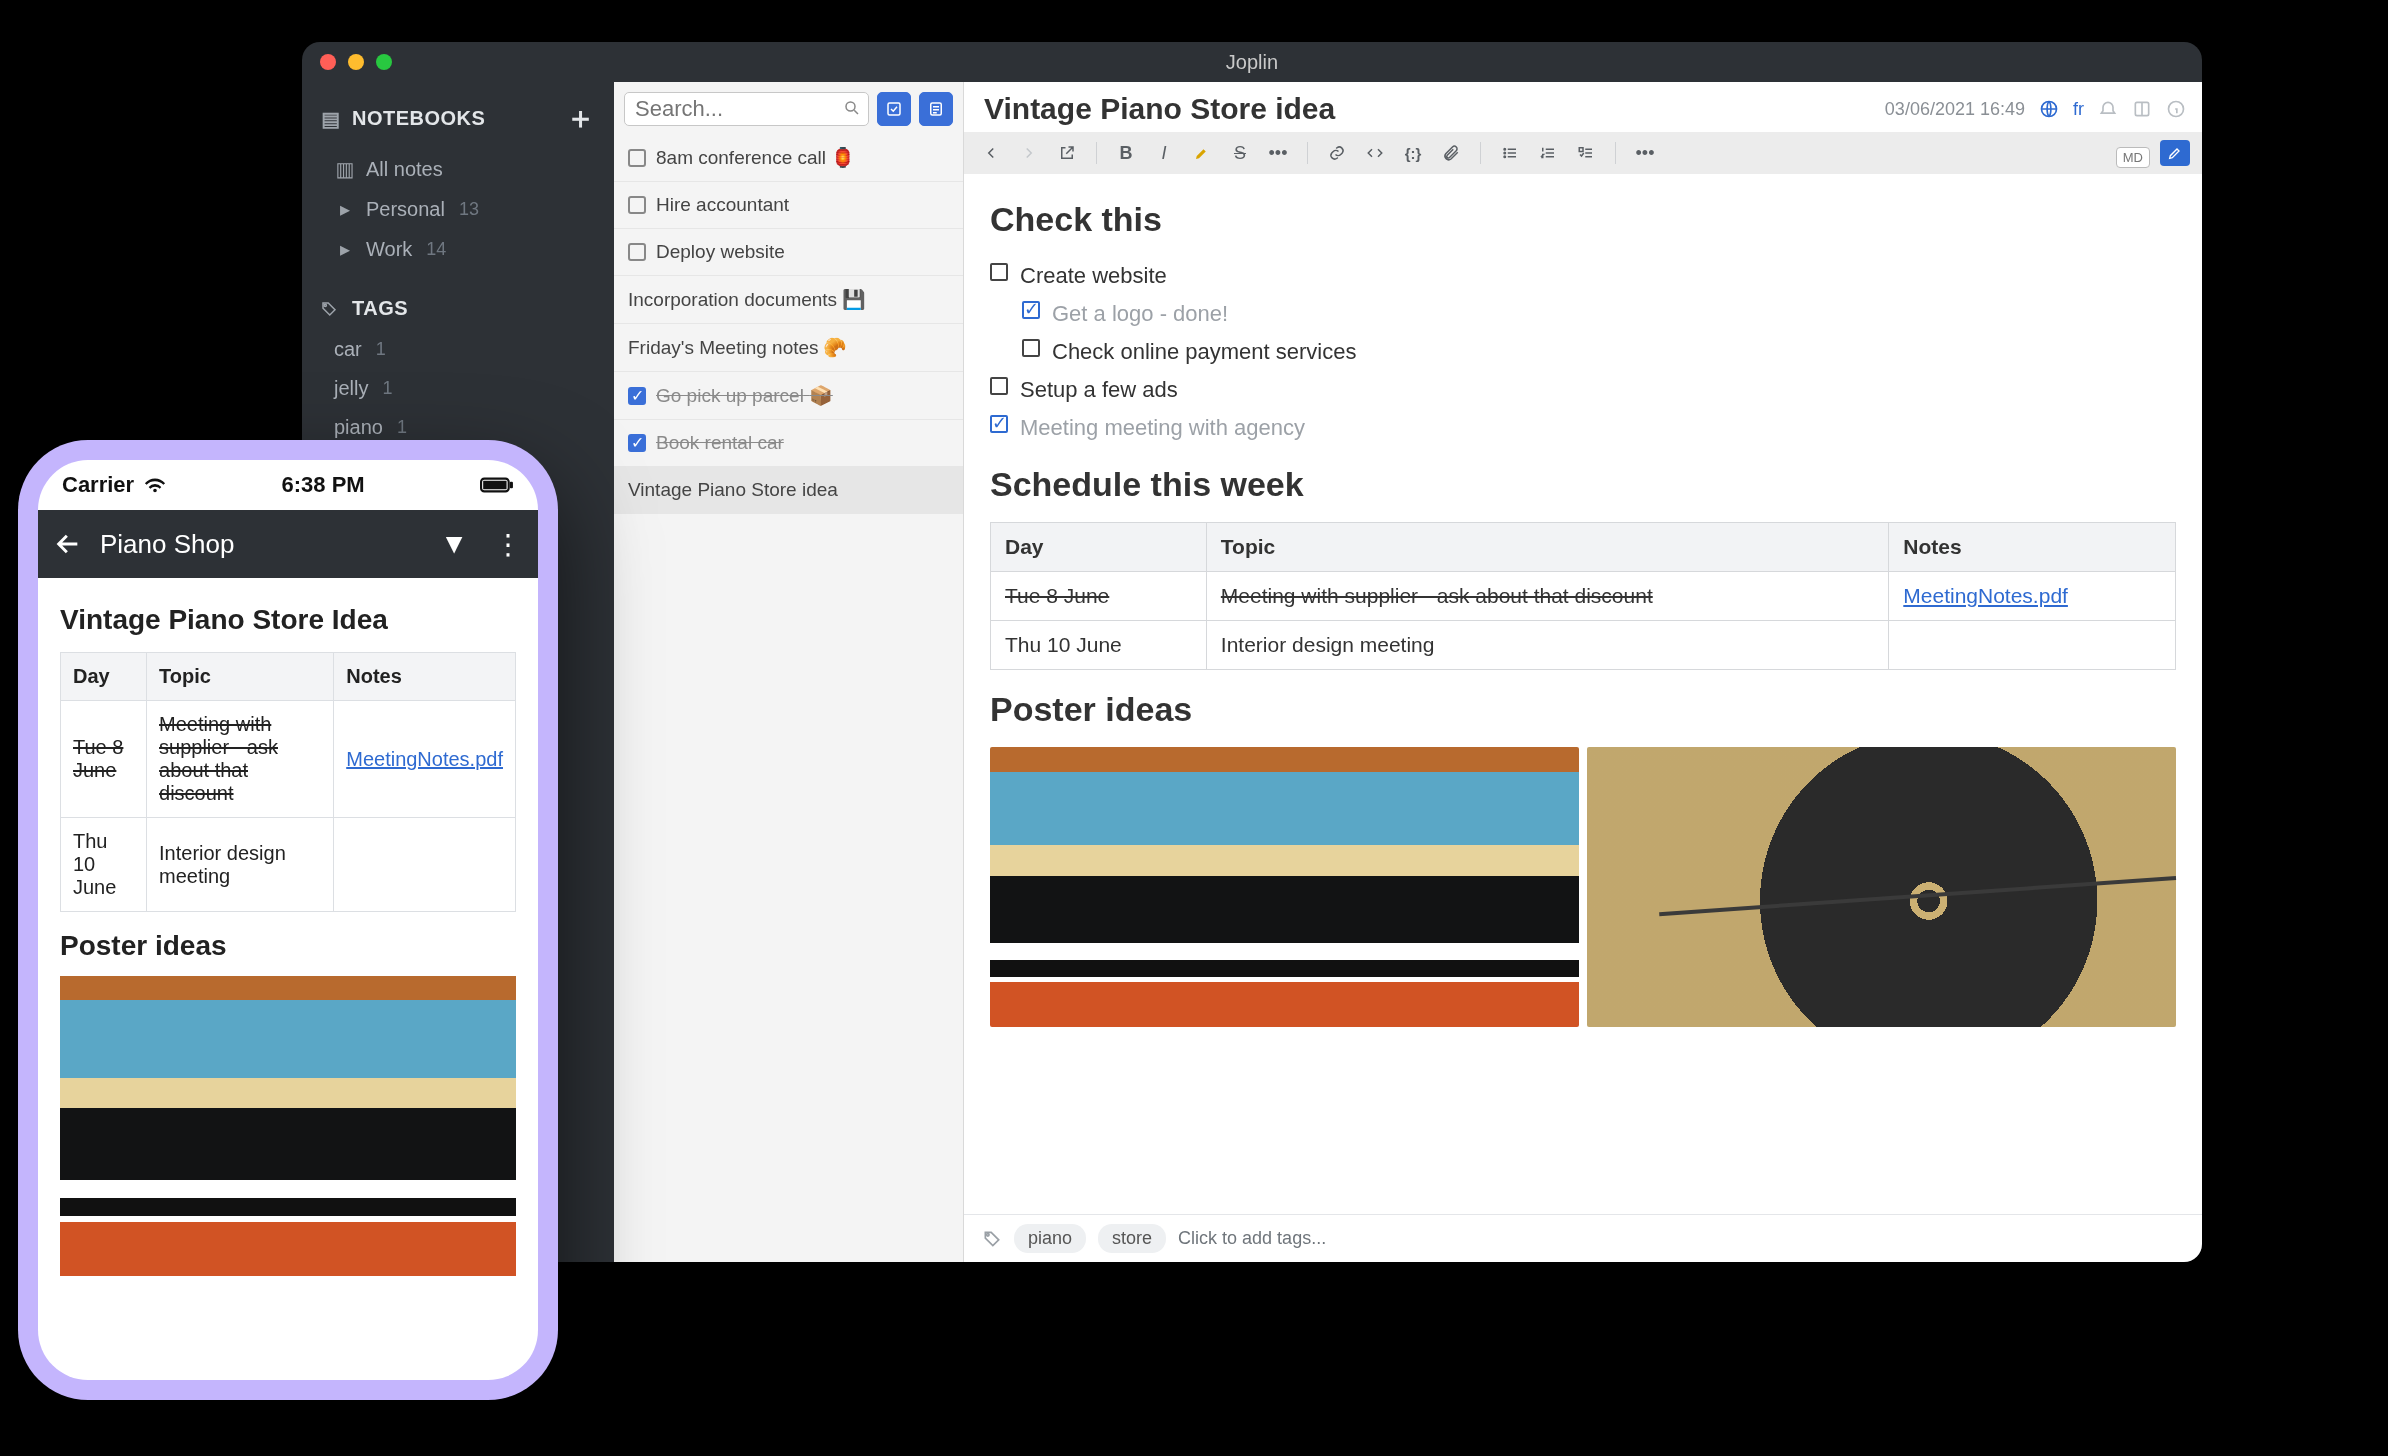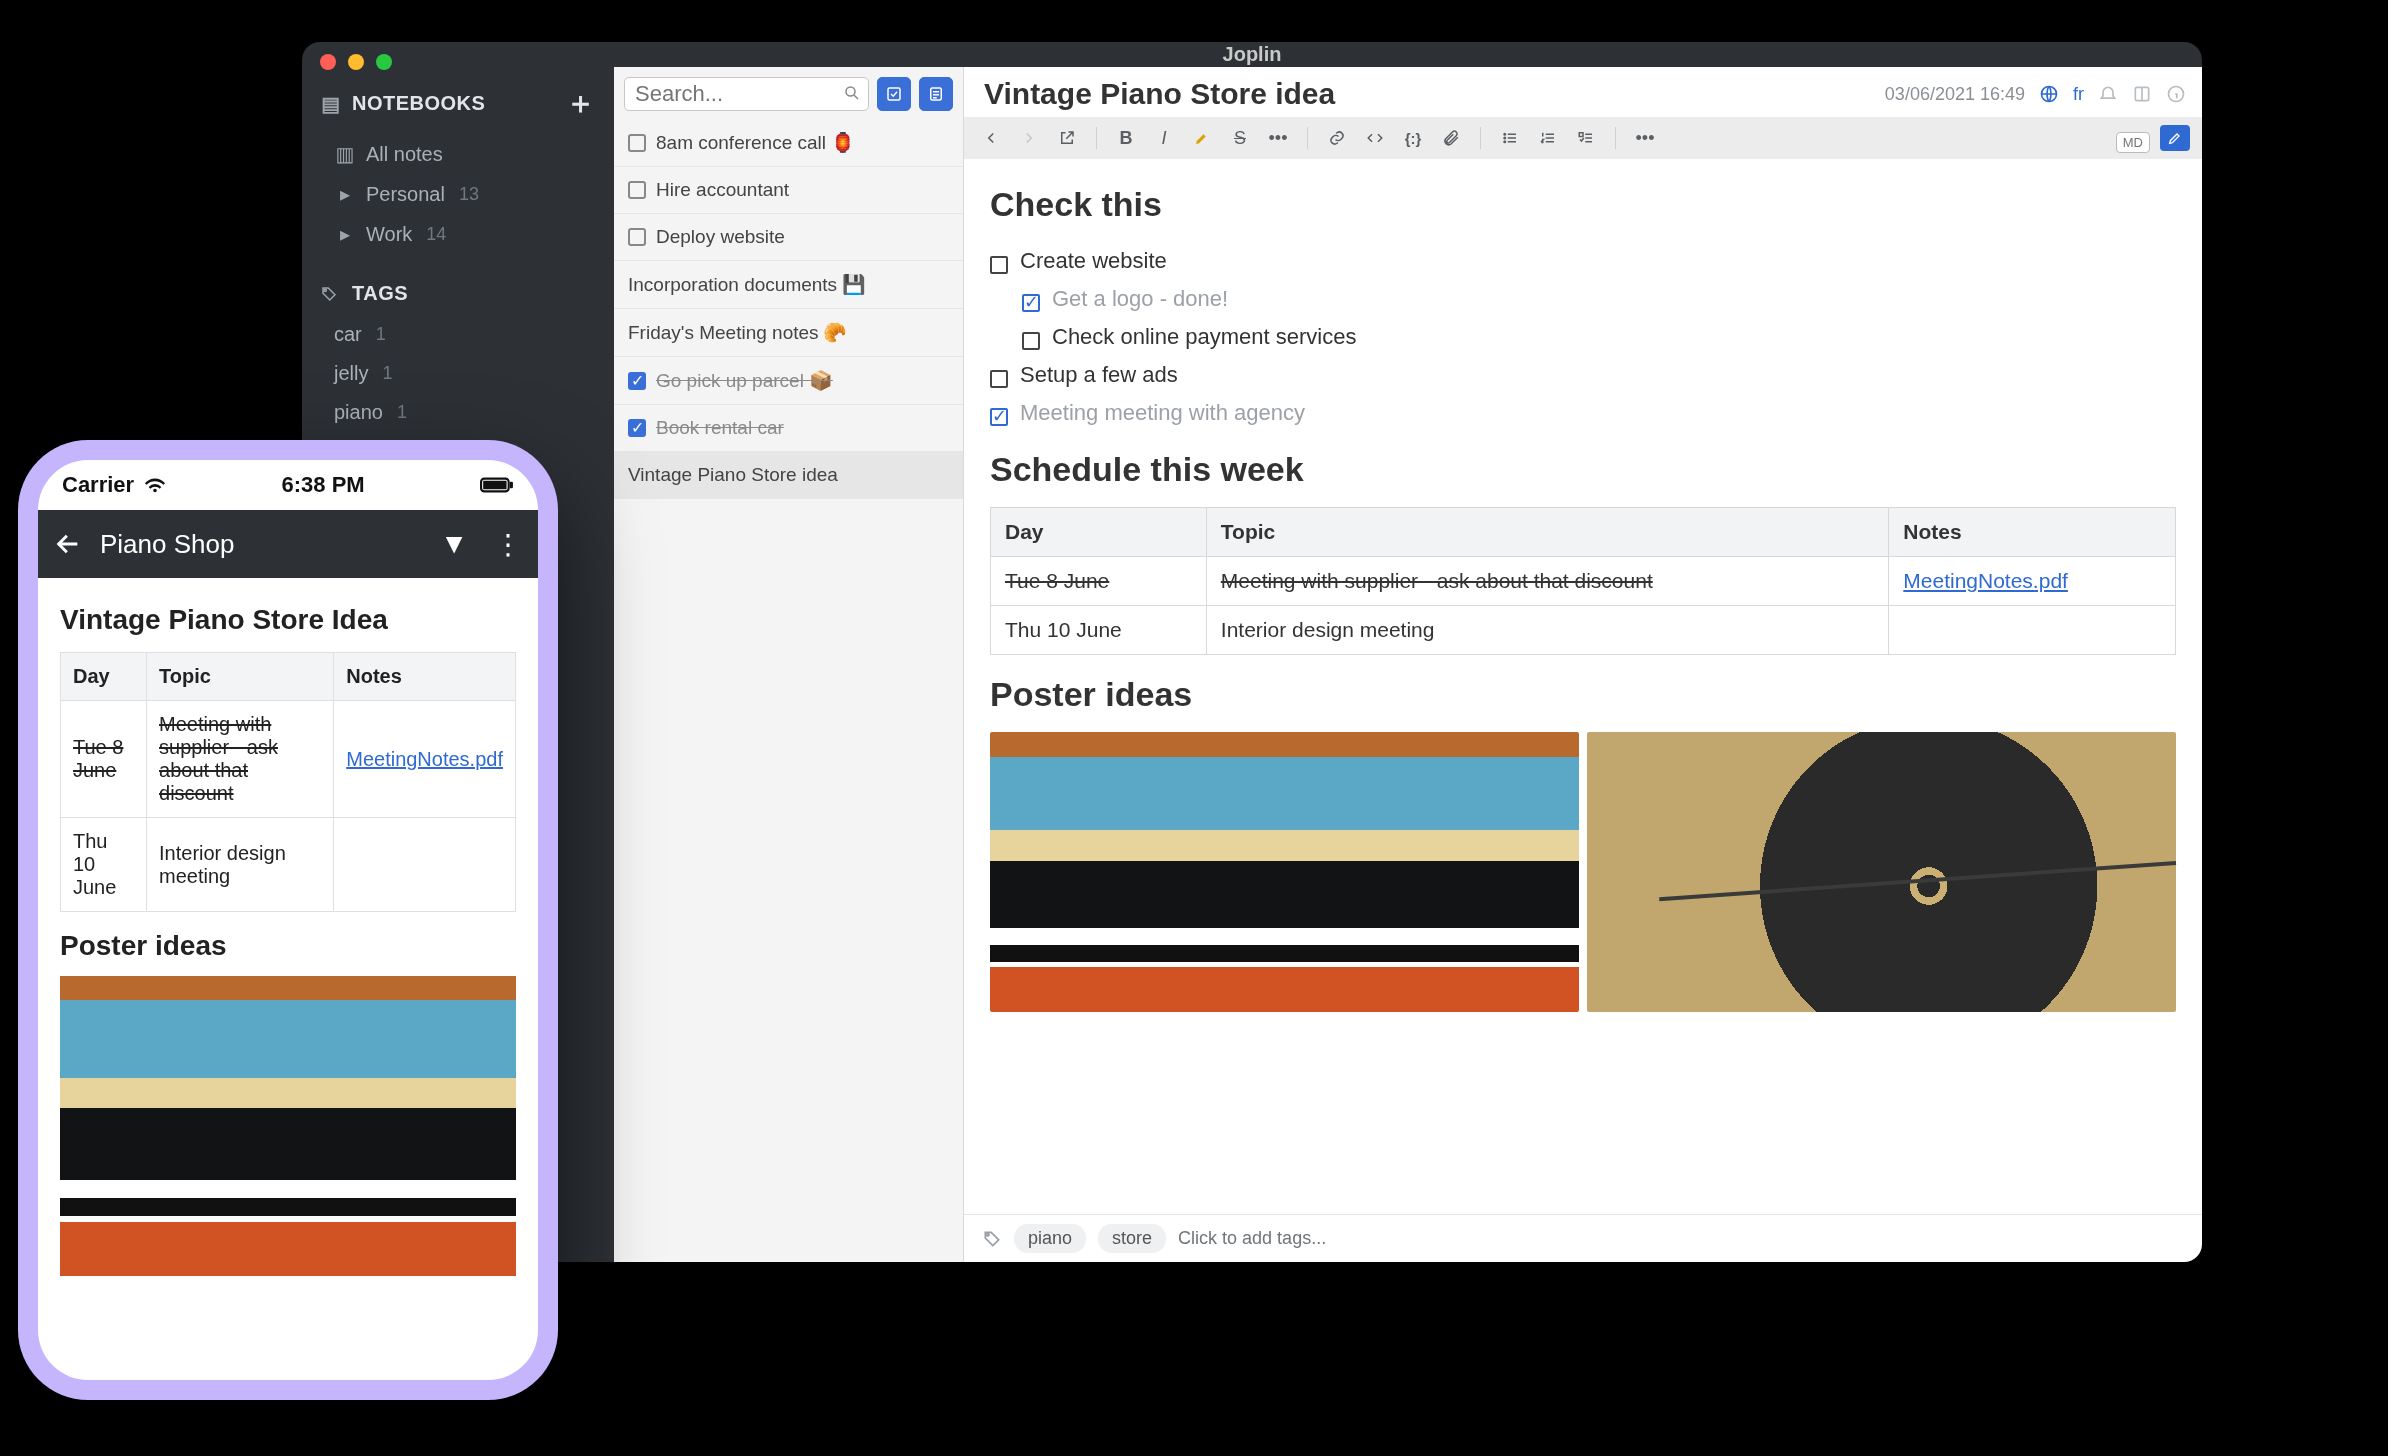--- a/index.html
+++ b/index.html
@@ -13,28 +13,28 @@
     width: 1900px;
     height: 1220px;
     background: #2d3136;
     border-radius: 18px;
     box-shadow: 0 40px 90px rgba(0,0,0,.6);
     overflow: hidden;
     display: flex;
     flex-direction: column;
   }
   .titlebar {
-    height: 25px;
+    height: 40px;
     display: flex;
     align-items: center;
     justify-content: center;
     position: relative;
     color: #c9c9c9;
     font-size: 20px;
-    font-weight: 700;
+    font-weight: 400;
     border-radius: 13px;
   }
   .traffic { position: absolute; left: 18px; top: 12px; display: flex; gap: 12px; }
   .traffic span { width: 16px; height: 16px; border-radius: 50%; }
 
   .desktop-body { flex: 1; display: flex; overflow: hidden; }
 
   
   .sidebar { width: 312px; background: #2d3136; color: #cfd3d8; padding-top: 6px; font-size: 20px; }
   .sb-header { display: flex; align-items: center; justify-content: space-between; padding: 10px 18px; text-transform: uppercase; font-weight: 700; letter-spacing: .5px; color: #e3e6e9; }
@@ -73,21 +73,21 @@
   .tbico { width: 26px; height: 26px; display: inline-flex; align-items: center; justify-content: center; color: #5a5f64; cursor: pointer; font-size: 18px; }
   .tbsep { width: 1px; height: 22px; background: #cfd1d4; margin: 0 4px; }
   .tb-right { position: absolute; right: 12px; display: flex; gap: 10px; align-items: center; }
   .tb-right .md { border: 1px solid #bbb; border-radius: 4px; padding: 2px 6px; font-size: 13px; color: #777; background:#fff;margin-top:8px; }
   .tb-right .pen { width: 30px; height: 26px; border-radius: 4px; background: #2e6ad1; display:flex; align-items:center; justify-content:center; }
   .tb-right .pen svg { width: 16px; height: 16px; color:#fff; }
 
   .ed-body { flex: 1; overflow: auto; padding: 16px 26px 0 26px; color: #333; }
   .ed-body h2 { font-size: 34px; font-weight: 700; margin: 10px 0 18px 0; }
   .checklist { list-style: none; margin: 0 0 18px 0; }
-  .checklist li { display: flex; align-items: flex-end; gap: 12px; padding: 6px 0; font-size: 22px; }
+  .checklist li { display: flex; align-items: flex-start; gap: 12px; padding: 6px 0; font-size: 22px; }
   .checklist li .cb { width: 18px; height: 18px; border: 2px solid #444; border-radius: 2px; flex:none; }
   .checklist li.done .cb { border-color: #2e6ad1; position:relative; }
   .checklist li.done .cb::after { content:"✓"; color:#2e6ad1; position:absolute; left:0; top:-5px; font-size:18px; }
   .checklist li.done .txt { color: #9ca1a7; }
   .checklist li.indent { padding-left: 32px; }
 
   table.meet { width: 100%; border-collapse: collapse; margin-bottom: 20px; font-size: 21px; }
   table.meet th, table.meet td { border: 1px solid #d6d8db; padding: 12px 14px; text-align: left; }
   table.meet thead th { background: #f2f3f5; font-weight: 700; }
   table.meet .done td:nth-child(1), table.meet .done td:nth-child(2) { text-decoration: line-through; color: #333; }

